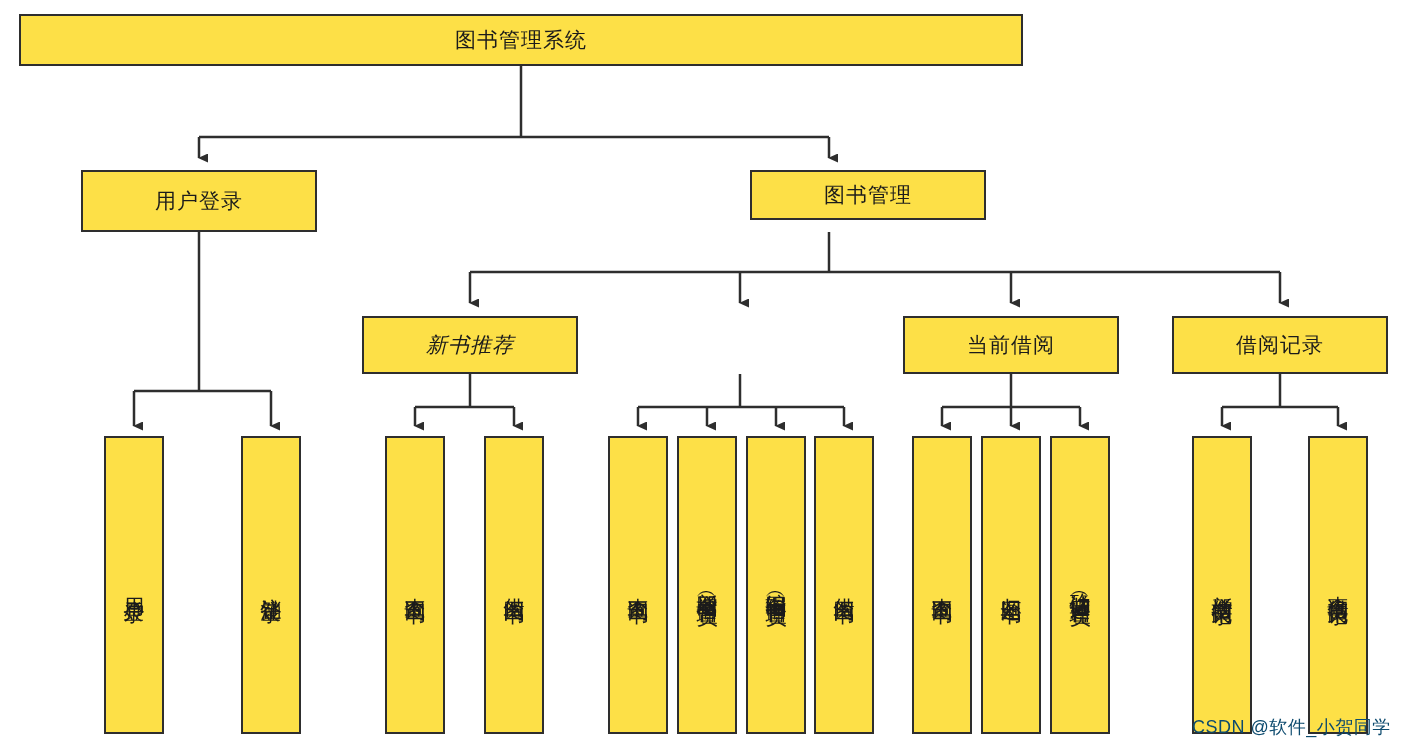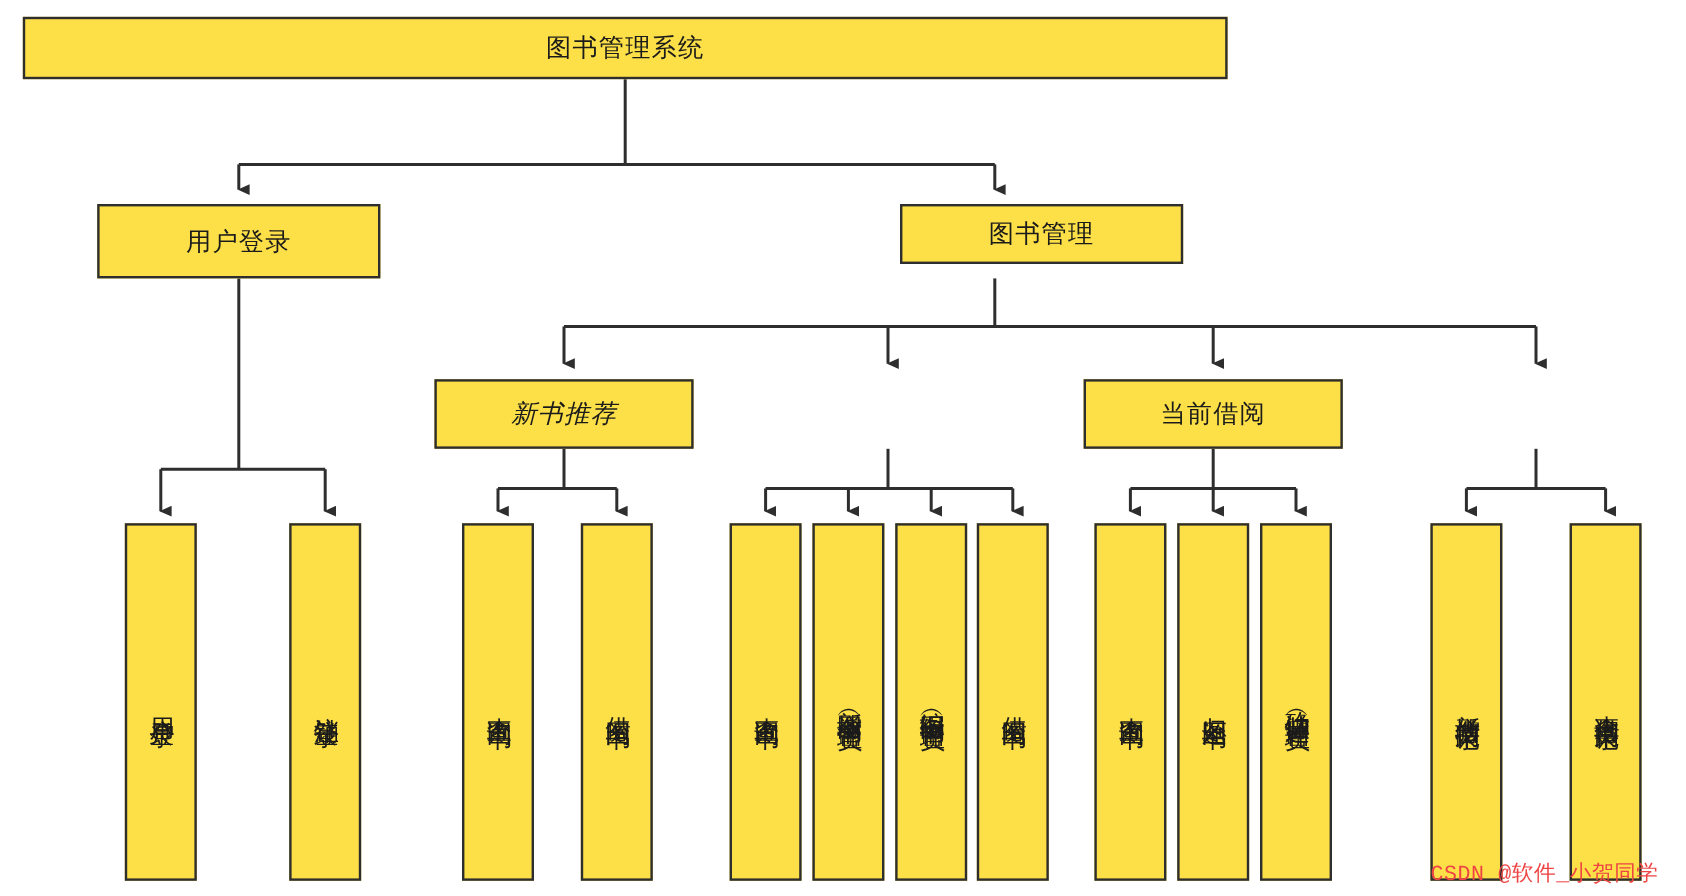--- a/index.html
+++ b/index.html
@@ -48,25 +48,24 @@
   #edges {
     position: absolute;
     left: 0;
     top: 0;
     width: 1405px;
     height: 747px;
     pointer-events: none;
   }
   .watermark {
     position: absolute;
-    color: #ef4444;
+    color: #0c4a6e;
     font-size: 18px;
     white-space: nowrap;
     letter-spacing: 0.5px;
-    font-family: Liberation Mono, monospace;
   }
 </style>
 </head>
 <body>
 
 <div id="canvas">
 
   <svg id="edges" viewBox="0 0 1405 747">
     <defs>
       <marker id="arrowhead" markerWidth="9" markerHeight="10" refX="4.5" refY="9" orient="auto" markerUnits="userSpaceOnUse">
@@ -117,20 +116,21 @@
     </g>
   </svg>
 
   <div class="node horiz" style="left:19px; top:14px; width:1004px; height:52px;">图书管理系统</div>
 
   <div class="node horiz" style="left:81px; top:170px; width:236px; height:62px;">用户登录</div>
   <div class="node horiz" style="left:711px; top:170px; width:236px; height:50px;margin-left:39px;">图书管理</div>
 
   <div class="node horiz" style="left:362px; top:316px; width:216px; height:58px;font-style:italic;">新书推荐</div>
   <div class="node horiz" style="left:903px; top:316px; width:216px; height:58px;">当前借阅</div>
+  <div class="node horiz" style="left:1172px; top:316px; width:216px; height:58px;">借阅记录</div>
 
   <div class="node vert" style="left:104px; top:436px; width:60px; height:298px;">
     <span>用户登录</span>
   </div>
   <div class="node vert" style="left:241px; top:436px; width:60px; height:298px;">
     <span>注销登录</span>
   </div>
 
   <div class="node vert" style="left:385px; top:436px; width:60px; height:298px;">
     <span>查询图书</span>

